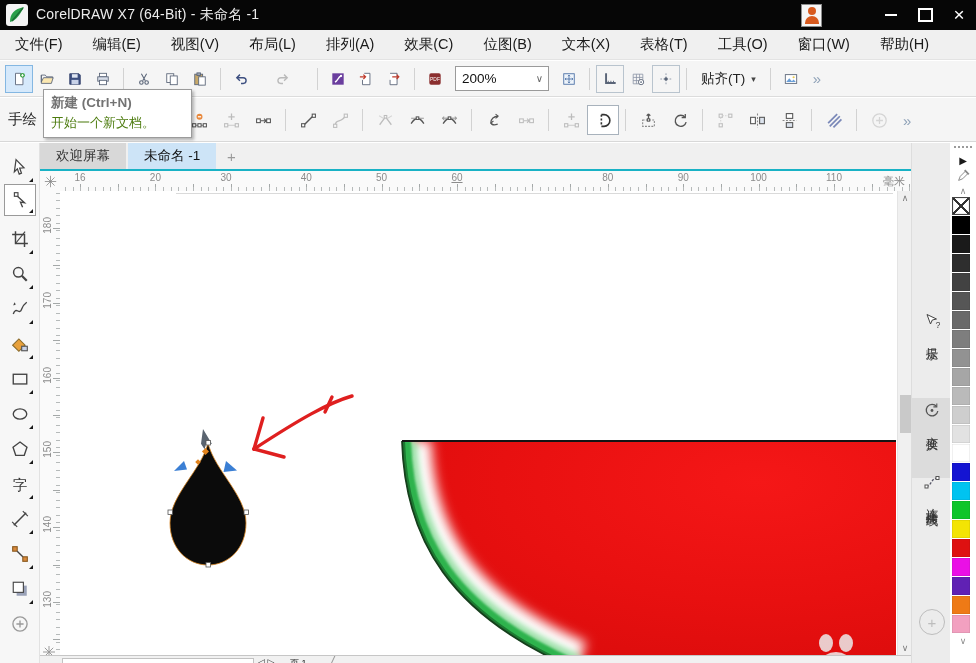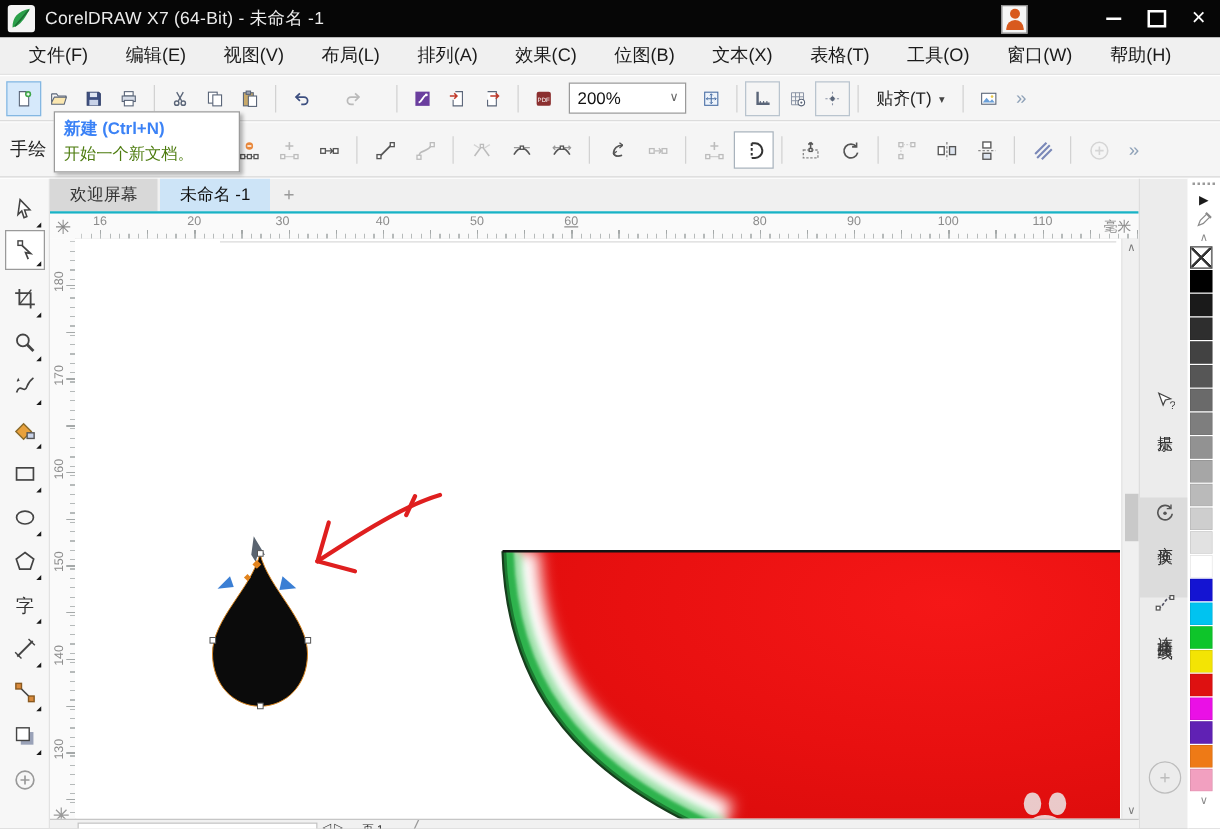--- a/index.html
+++ b/index.html
@@ -11,21 +11,21 @@
   .title{color:#ececec;font-size:14px;letter-spacing:.2px;}
   .tb-right{position:absolute;right:0;top:0;height:30px;display:flex;align-items:center;}
   .account{width:19px;height:21px;border:1px solid #8d8d8d;background:#f6f6f6;position:relative;margin-right:52px;}
   .account::before{content:"";position:absolute;left:5.5px;top:2.5px;width:8px;height:8px;border-radius:50%;background:#d85a1e;}
   .account::after{content:"";position:absolute;left:2.5px;top:11px;width:14px;height:8px;border-radius:7px 7px 0 0;background:#d85a1e;}
   .winbtn{width:34px;height:30px;display:flex;align-items:center;justify-content:center;color:#fff;}
   .winbtn .min{width:12px;height:2px;background:#fff;}
   .winbtn .max{width:11px;height:10px;border:2px solid #fff;}
   .winbtn.close{font-size:19px;line-height:1;padding-bottom:2px;}
   
-  .menubar{position:absolute;left:0;top:30px;width:976px;height:30px;background:#f0f0f0;border-bottom:1px solid #e3e3e3;display:flex;align-items:center;padding-left:8px;box-sizing:border-box;}
+  .menubar{position:absolute;left:0;top:30px;width:976px;height:30px;background:#f0f0f0;border-bottom:1px solid #e3e3e3;display:flex;align-items:center;box-sizing:border-box;}
   .menu-item{font-size:14.5px;color:#1a1a1a;padding:4px 15px;}
   
   .toolbar{position:absolute;left:0;top:61px;width:976px;height:36px;background:#f5f5f5;border-bottom:1px solid #dcdcdc;display:flex;align-items:center;padding-left:5px;box-sizing:border-box;}
   .tbtn{width:28px;height:28px;display:flex;align-items:center;justify-content:center;border:1px solid transparent;flex:0 0 auto;}
   .tbtn svg{width:18px;height:18px;}
   .tbtn.narrow{width:13px;}
   .tbtn.narrow svg{width:9px;height:14px;}
   .tbtn.active{background:#d6e9fb;border:1px solid #84b7e2;}
   .tbtn.pressed{border:1px solid #b9c4ce;background:#eef3f8;}
   .disabled{opacity:.35;filter:grayscale(1);}
@@ -38,21 +38,21 @@
   .overflow{color:#8fa2b8;font-size:15px;letter-spacing:-2px;padding:0 8px;flex:0 0 auto;}
   
   .pbar{position:absolute;left:0;top:98px;width:976px;height:43px;background:#f5f5f5;border-bottom:1px solid #d8d8d8;}
   .pbar-label{position:absolute;left:8px;top:12px;font-size:14.5px;color:#222;}
   .pbar-items{position:absolute;left:183px;top:7px;display:flex;align-items:center;height:30px;}
   .pbtn{width:30px;height:28px;display:flex;align-items:center;justify-content:center;border:1px solid transparent;flex:0 0 auto;}
   .pbtn svg{width:17px;height:17px;}
   .pbtn.pressed{border:1px solid #a8b2bc;background:#fff;}
   
   .tooltip{position:absolute;left:43px;top:89px;width:133px;background:#fff;border:1px solid #9b9b9b;box-shadow:2px 2px 3px rgba(0,0,0,.28);padding:4px 7px 5px;z-index:50;}
-  .tooltip .tt-title{font-size:13.5px;font-weight:bold;color:#3b82f6;margin-bottom:2px;white-space:nowrap;}
+  .tooltip .tt-title{font-size:13.5px;font-weight:bold;color:#737373;margin-bottom:2px;white-space:nowrap;}
   .tooltip .tt-body{font-size:13px;color:#4d7c0f;white-space:nowrap;}
   
   .tabsrow{position:absolute;left:40px;top:143px;width:871px;height:26px;background:#f0f0f0;display:flex;align-items:stretch;}
   .tab{display:flex;align-items:center;padding:0 16px;font-size:13.5px;color:#333;background:#d8d8d8;margin-right:2px;}
   .tab.active{background:#cde4f7;color:#111;}
   .addtab{width:26px;display:flex;align-items:center;justify-content:center;color:#9a9a9a;font-size:15px;}
   .tabline{position:absolute;left:40px;top:169px;width:871px;height:2px;background:#19b2c5;}
   .dock-close{position:absolute;left:921px;top:148px;width:20px;height:20px;color:#555;font-size:15px;display:flex;align-items:center;justify-content:center;}
   
   .ruler-corner{position:absolute;left:40px;top:171px;width:20px;height:20px;background:#fafafa;display:flex;align-items:center;justify-content:center;}

